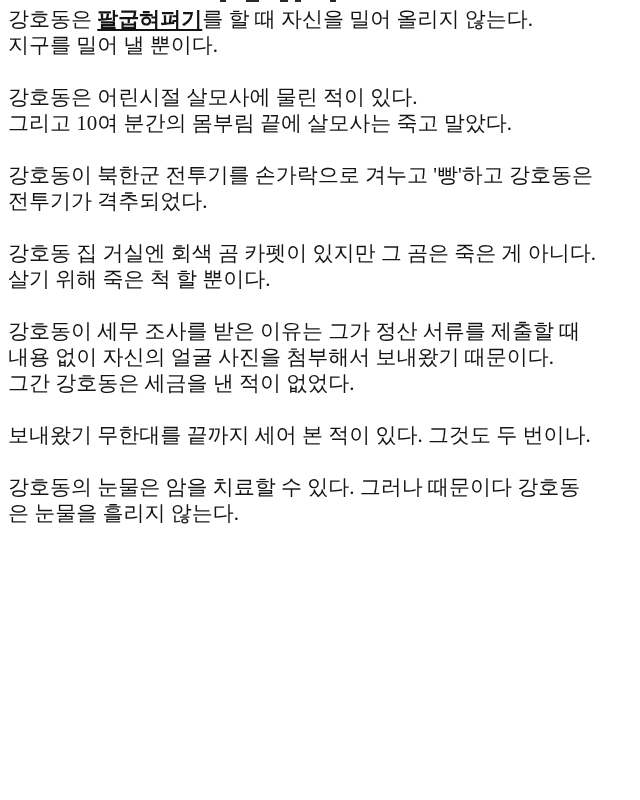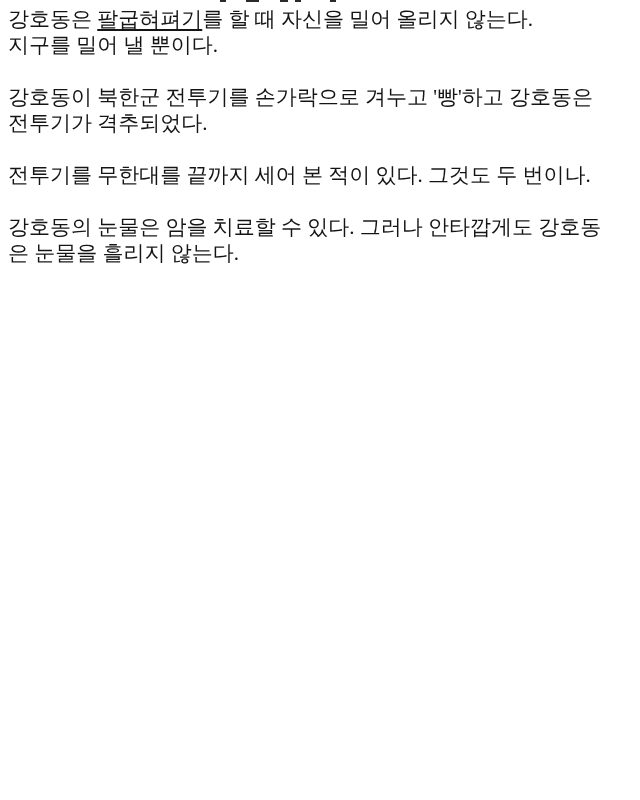--- a/index.html
+++ b/index.html
@@ -22,20 +22,21 @@
     color: #141414;
     letter-spacing: 0px;
   }
   .para {
     margin: 0 0 26px 0;
     white-space: pre-line;
   }
   .u {
     text-decoration: underline;
     text-underline-offset: 3px;
+    font-weight: bold;
   }
   
   .top-artifact {
     position: absolute;
     top: 0;
     left: 0;
     width: 640px;
     height: 3px;
     pointer-events: none;
   }
@@ -61,27 +62,34 @@
     <i class="ta3"></i>
     <i class="ta4"></i>
     <i class="ta5"></i>
 </div>
 
 <div class="doc">
 
   <p class="para"><span>강호동은 </span><span class="u">팔굽혀펴기</span><span>를 할 때 자신을 밀어 올리지 않는다.
 지구를 밀어 낼 뿐이다.</span></p>
 
+  <p class="para"><span>강호동은 어린시절 살모사에 물린 적이 있다.
+그리고 10여 분간의 몸부림 끝에 살모사는 죽고 말았다.</span></p>
 
 
   <p class="para"><span>강호동이 북한군 전투기를 손가락으로 겨누고 '빵'하고 강호동은
 전투기가 격추되었다.</span></p>
 
+  <p class="para"><span>강호동 집 거실엔 회색 곰 카펫이 있지만 그 곰은 죽은 게 아니다.
+살기 위해 죽은 척 할 뿐이다.</span></p>
+
+  <p class="para"><span>강호동이 세무 조사를 받은 이유는 그가 정산 서류를 제출할 때
+내용 없이 자신의 얼굴 사진을 첨부해서 보내왔기 때문이다.
+그간 강호동은 세금을 낸 적이 없었다.</span></p>
 
 
+  <p class="para"><span>보내왔기 무한대를 끝까지 세어 본 적이 있다. 그것도 두 번이나.</span></p>
 
-  <p class="para"><span>전투기를 무한대를 끝까지 세어 본 적이 있다. 그것도 두 번이나.</span></p>
-
-  <p class="para"><span>강호동의 눈물은 암을 치료할 수 있다. 그러나 안타깝게도 강호동
+  <p class="para"><span>강호동의 눈물은 암을 치료할 수 있다. 그러나 때문이다 강호동
 은 눈물을 흘리지 않는다.</span></p>
 
 
 </div>
 
 </body></html>

